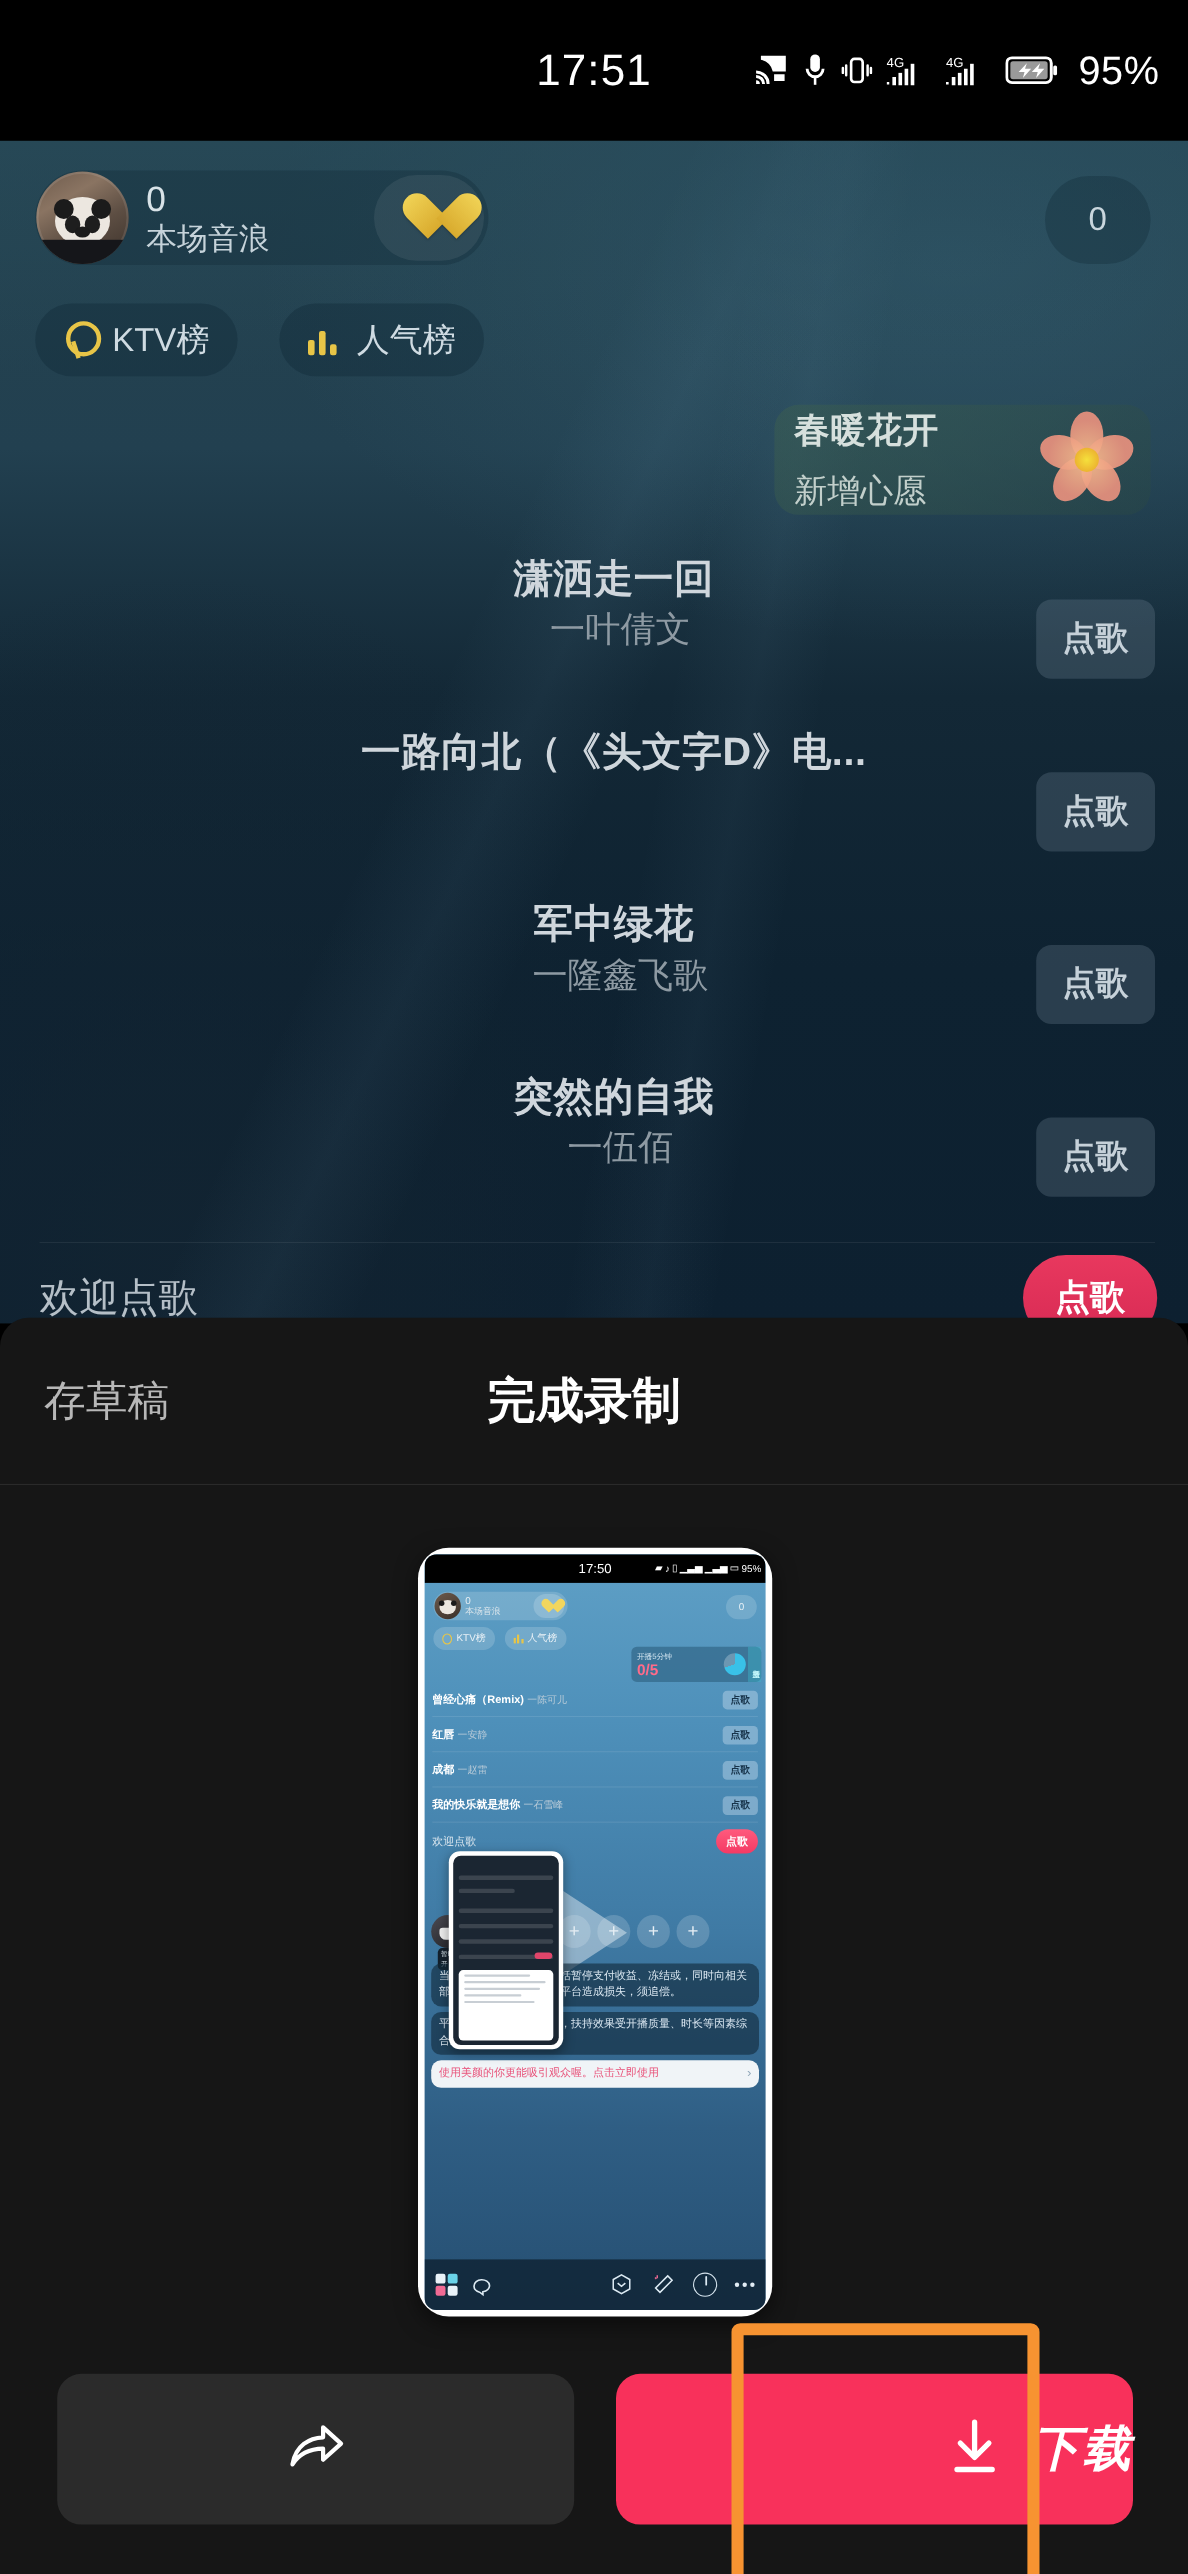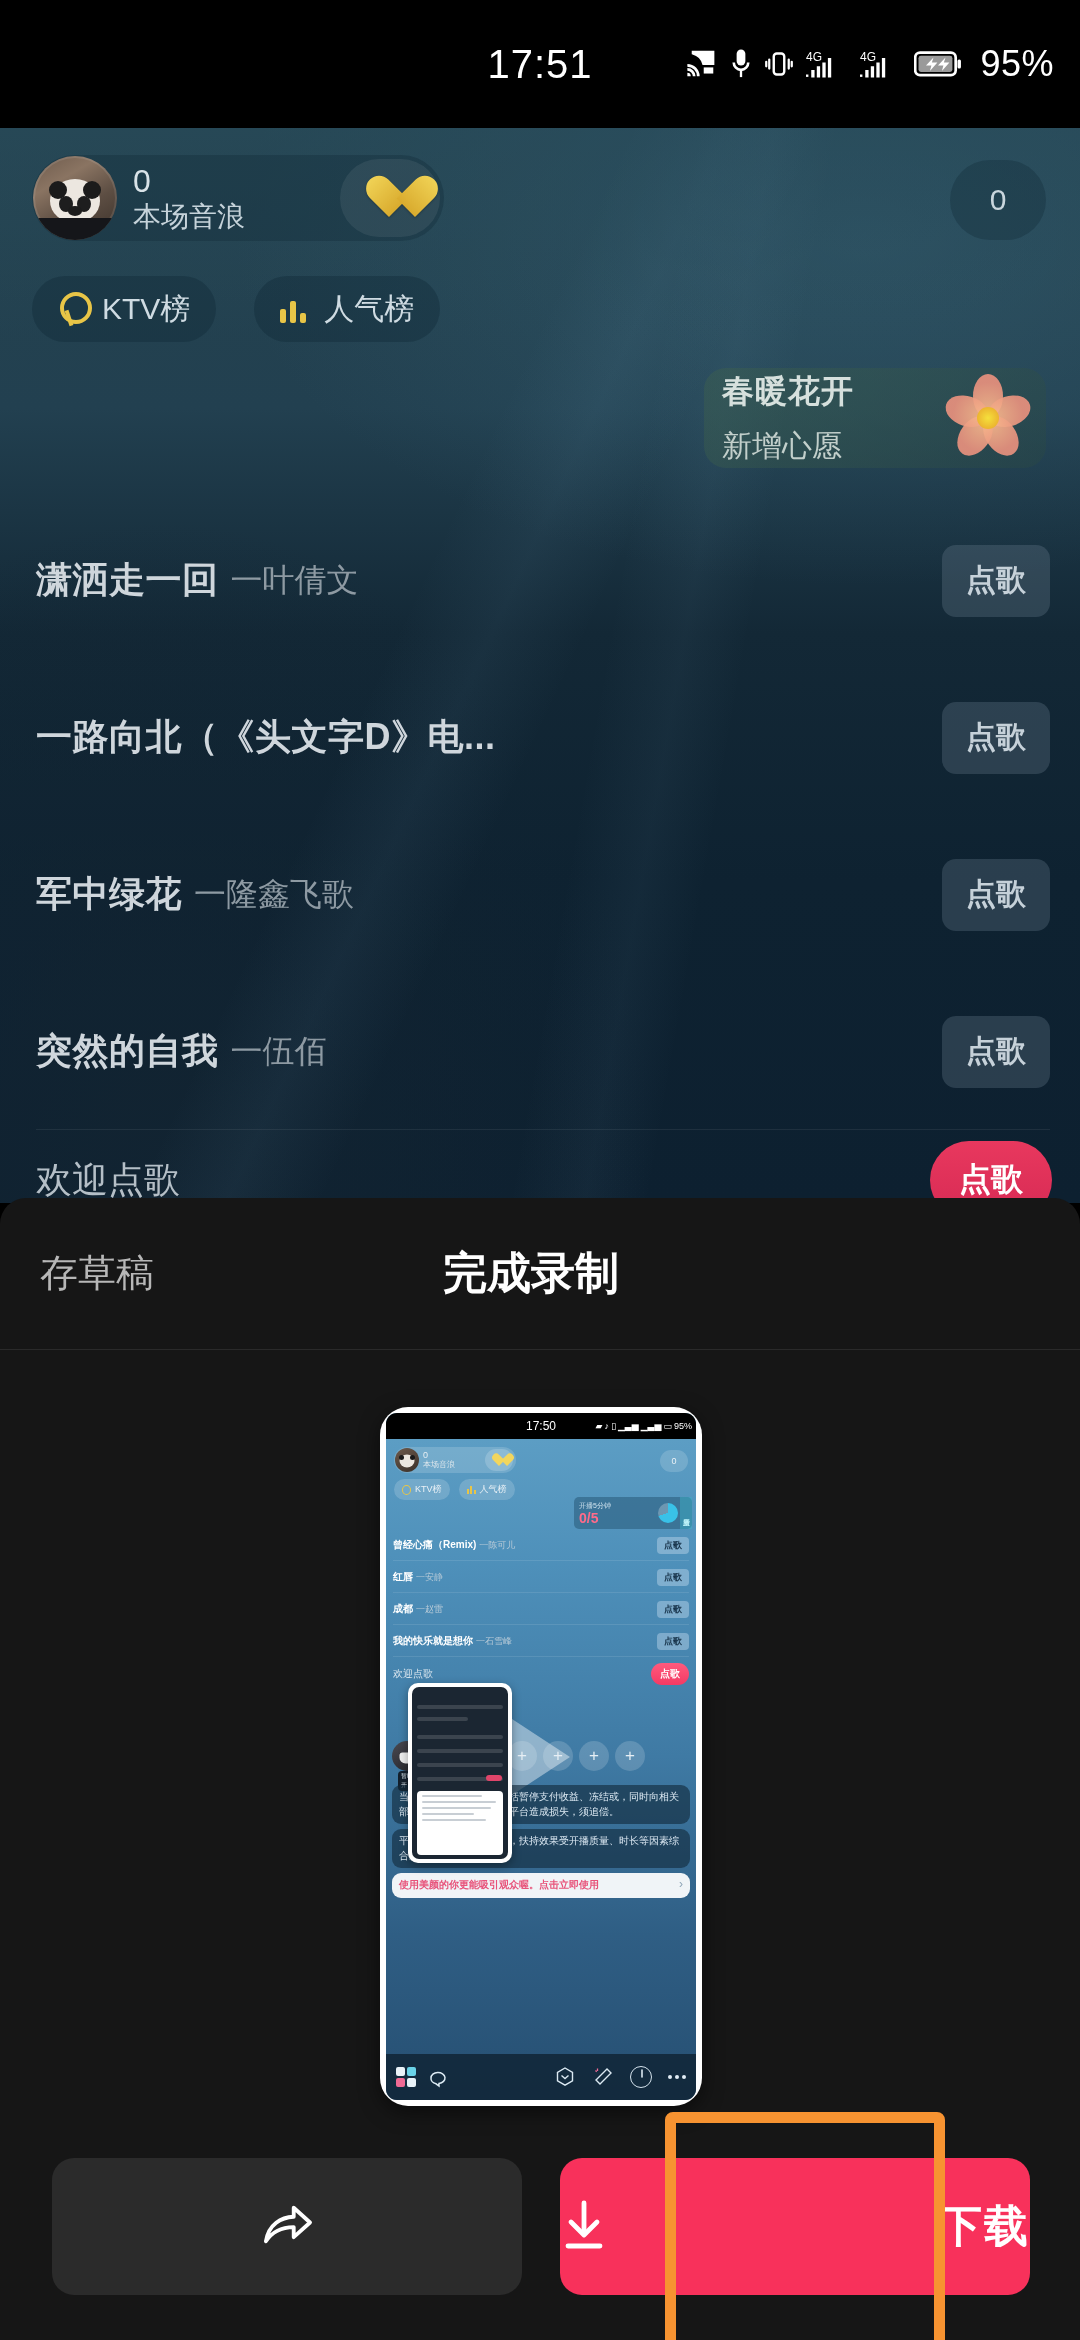--- a/index.html
+++ b/index.html
@@ -129,21 +129,21 @@
     opacity:.92;
   }
   .flower .c{
     position:absolute; left:50%; top:50%; width:22px; height:22px; margin:-11px 0 0 -11px;
     background:radial-gradient(circle,#f5e03c,#e8a22a); border-radius:50%;
   }
 
   
   .songs{ position:absolute; left:0; top:374px; width:1080px; }
   .song-row{
-    position:relative; height:157px; display:flex; align-items:center; padding:0 0 0 36px;
+    position:relative; height:157px; display:flex; align-items:center; padding:0 0 0 36px;flex-direction:column;
   }
   .song-title{ font-size:36px; font-weight:700; color:#cfd6dc; letter-spacing:.5px; }
   .song-artist{ font-size:32px; font-weight:400; color:#8e9aa3; margin-left:12px; }
   .btn-pick{
     position:absolute; right:30px; top:50%; transform:translateY(-50%);
     width:108px; height:72px; background:rgba(108,130,146,.30); border-radius:14px;
     display:flex; align-items:center; justify-content:center;
     font-size:30px; font-weight:700; color:#c6d1d9;
   }
   .divider{ position:absolute; left:36px; right:30px; bottom:0; height:1px; background:rgba(255,255,255,.07); }
@@ -254,21 +254,21 @@
     padding:1px 3px; border-radius:4px; }
   .t-vline{ width:1px; height:22px; background:rgba(255,255,255,.28); margin:0 6px; }
   .t-plus{ width:30px;height:30px;border-radius:50%;background:rgba(255,255,255,.17);
     display:flex;align-items:center;justify-content:center;color:#e6eef4;font-size:17px;margin-right:6px; flex:none;}
   .t-chat{ position:absolute; left:6px; right:6px; top:372px; }
   .t-bub{
     background:rgba(18,42,60,.62); border-radius:9px; padding:5px 7px; margin-bottom:5px;
     font-size:10px; line-height:1.45; color:#dbe8f2;
   }
   .t-bub.white{ background:rgba(255,255,255,.93); color:#23384c; position:relative; padding-right:22px;}
-  .t-bub.white .hl{ color:#e8527a; font-weight:700;text-align:right; }
+  .t-bub.white .hl{ color:#e8527a; font-weight:400;text-align:right; }
   .t-bub.white .arw{ position:absolute; right:7px; top:50%; transform:translateY(-50%); color:#8fa6b8; font-size:12px;}
   .t-float{
     position:absolute; left:22px; top:270px; width:104px; height:180px;
     background:#fff; border-radius:10px; padding:4px;
     box-shadow:0 3px 10px rgba(0,0,0,.35); overflow:hidden;
   }
   .t-float .inner{ width:100%; height:100%; background:#1b2632; border-radius:7px; position:relative; overflow:hidden;}
   .t-float .bar{ position:absolute; left:5px; right:5px; height:4px; background:rgba(255,255,255,.14); border-radius:2px;}
   .t-float .redbtn{ position:absolute; right:6px; width:16px;height:6px; background:#e0456a; border-radius:3px;}
   .t-float .card{ position:absolute; left:5px; right:5px; bottom:4px; height:64px; background:#fff; border-radius:4px;}
@@ -292,21 +292,21 @@
   }
   .btn-share{
     position:absolute; left:52px; top:18px; width:470px; height:137px;
     background:#2b2b2b; border-radius:22px;
     display:flex; align-items:center; justify-content:center; gap:20px;
   }
   .btn-share .lbl{ font-size:44px; font-weight:700; color:#fff; letter-spacing:1px;}
   .btn-dl{
     position:absolute; left:560px; top:18px; width:470px; height:137px;
     background:#f8315b; border-radius:22px;
-    display:flex; align-items:center; justify-content:space-between; gap:28px;
+    display:flex; align-items:center; justify-content:flex-end; gap:28px;font-style:italic;
   }
   .btn-dl .lbl{ font-size:44px; font-weight:700; color:#fff; letter-spacing:2px;}
   .hl-box{
     position:absolute; left:665px; top:2112px; width:280px; height:240px;
     border:11px solid #f79331; border-radius:8px; pointer-events:none; z-index:50;
   }
 </style>
 </head>
 <body>
 

